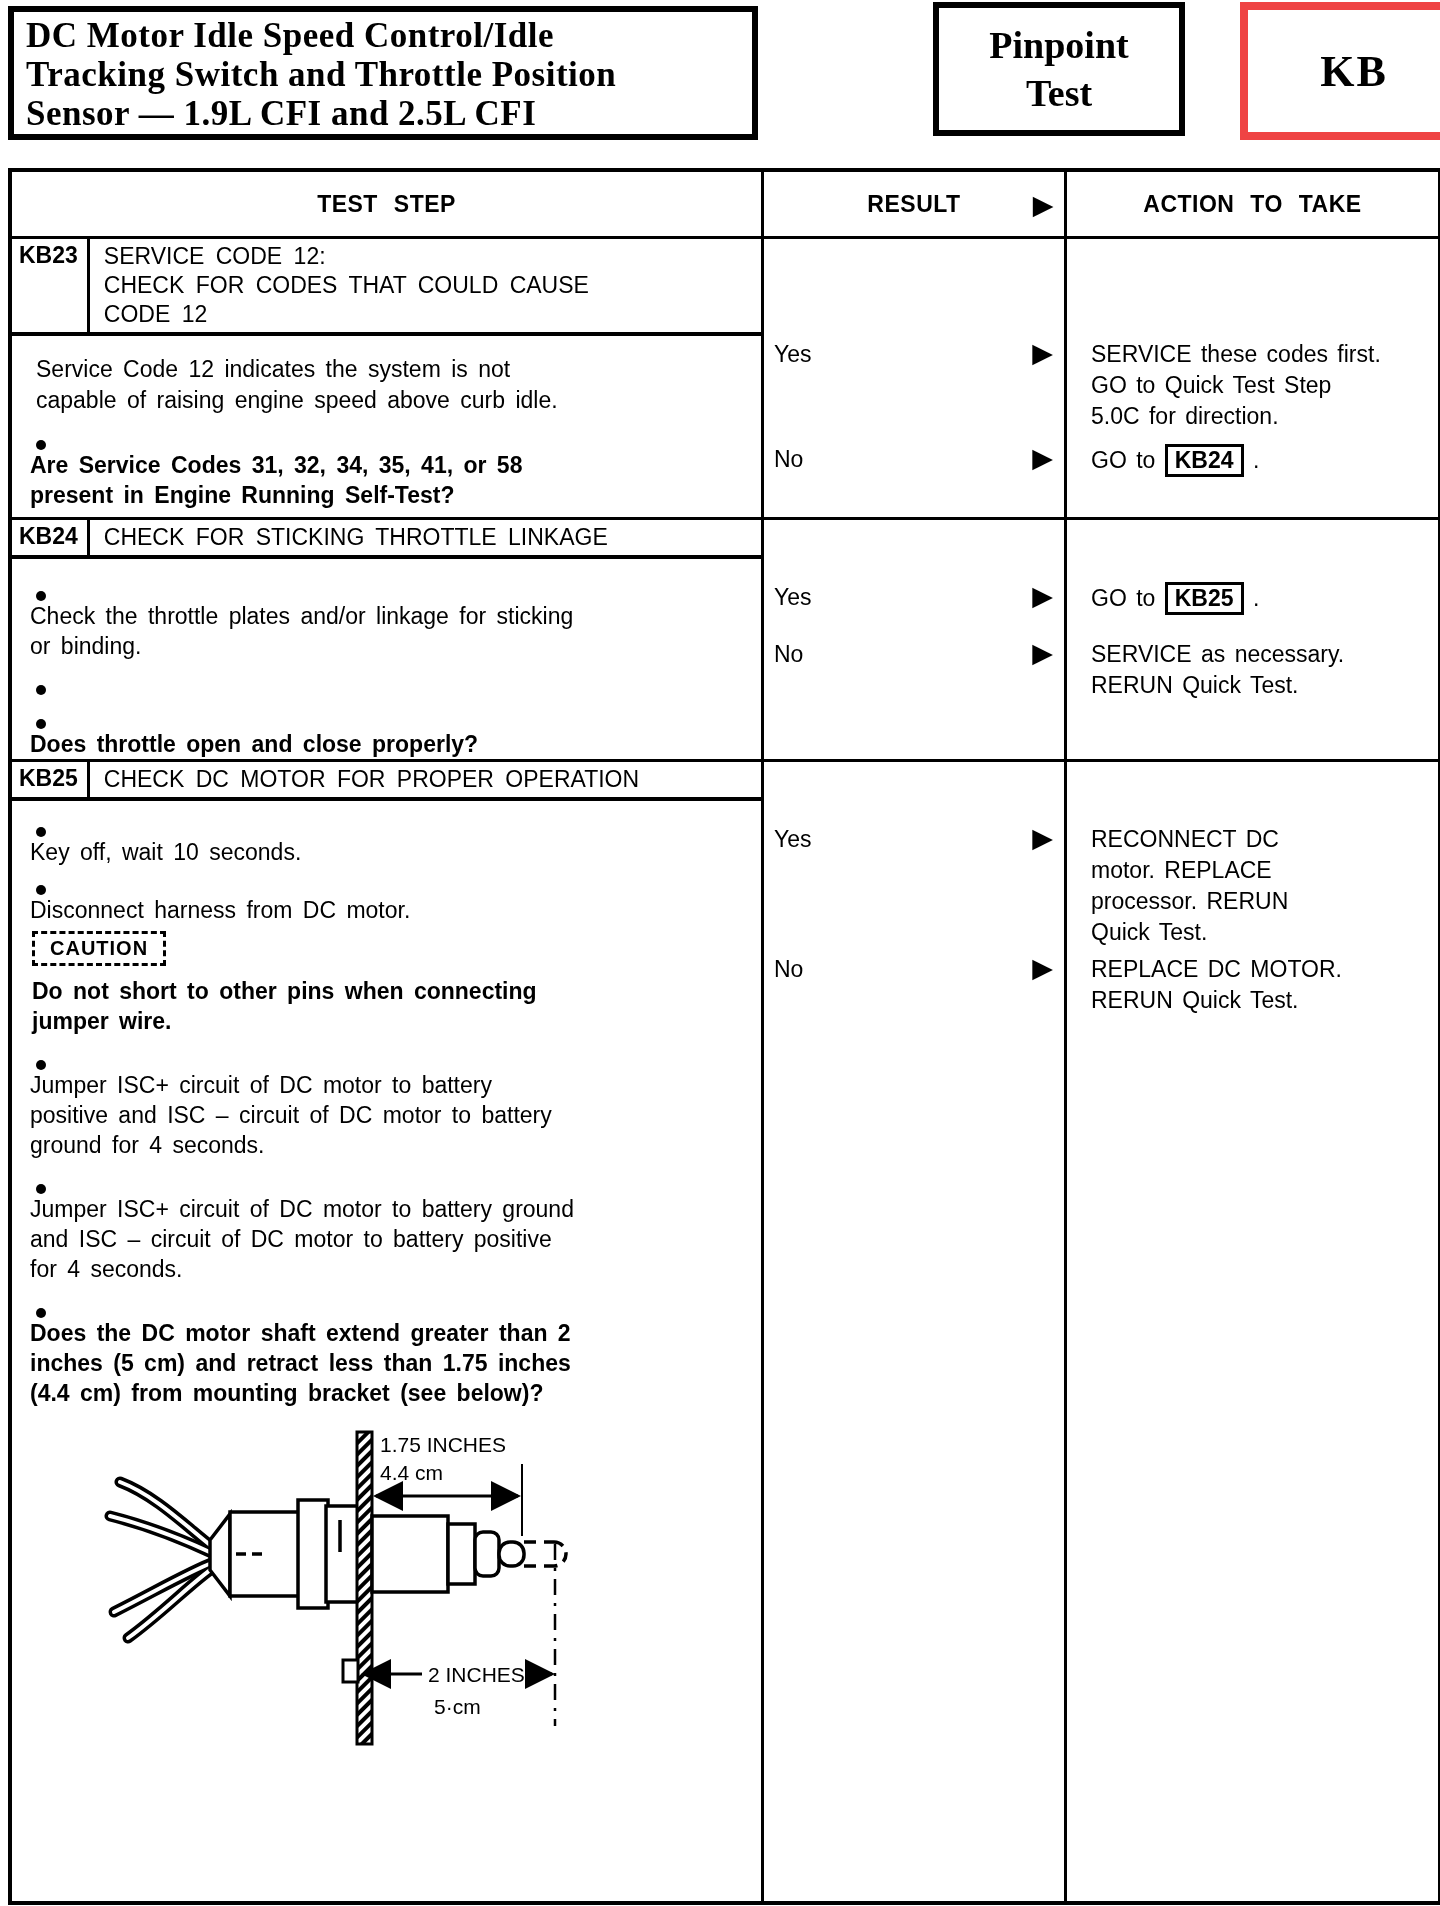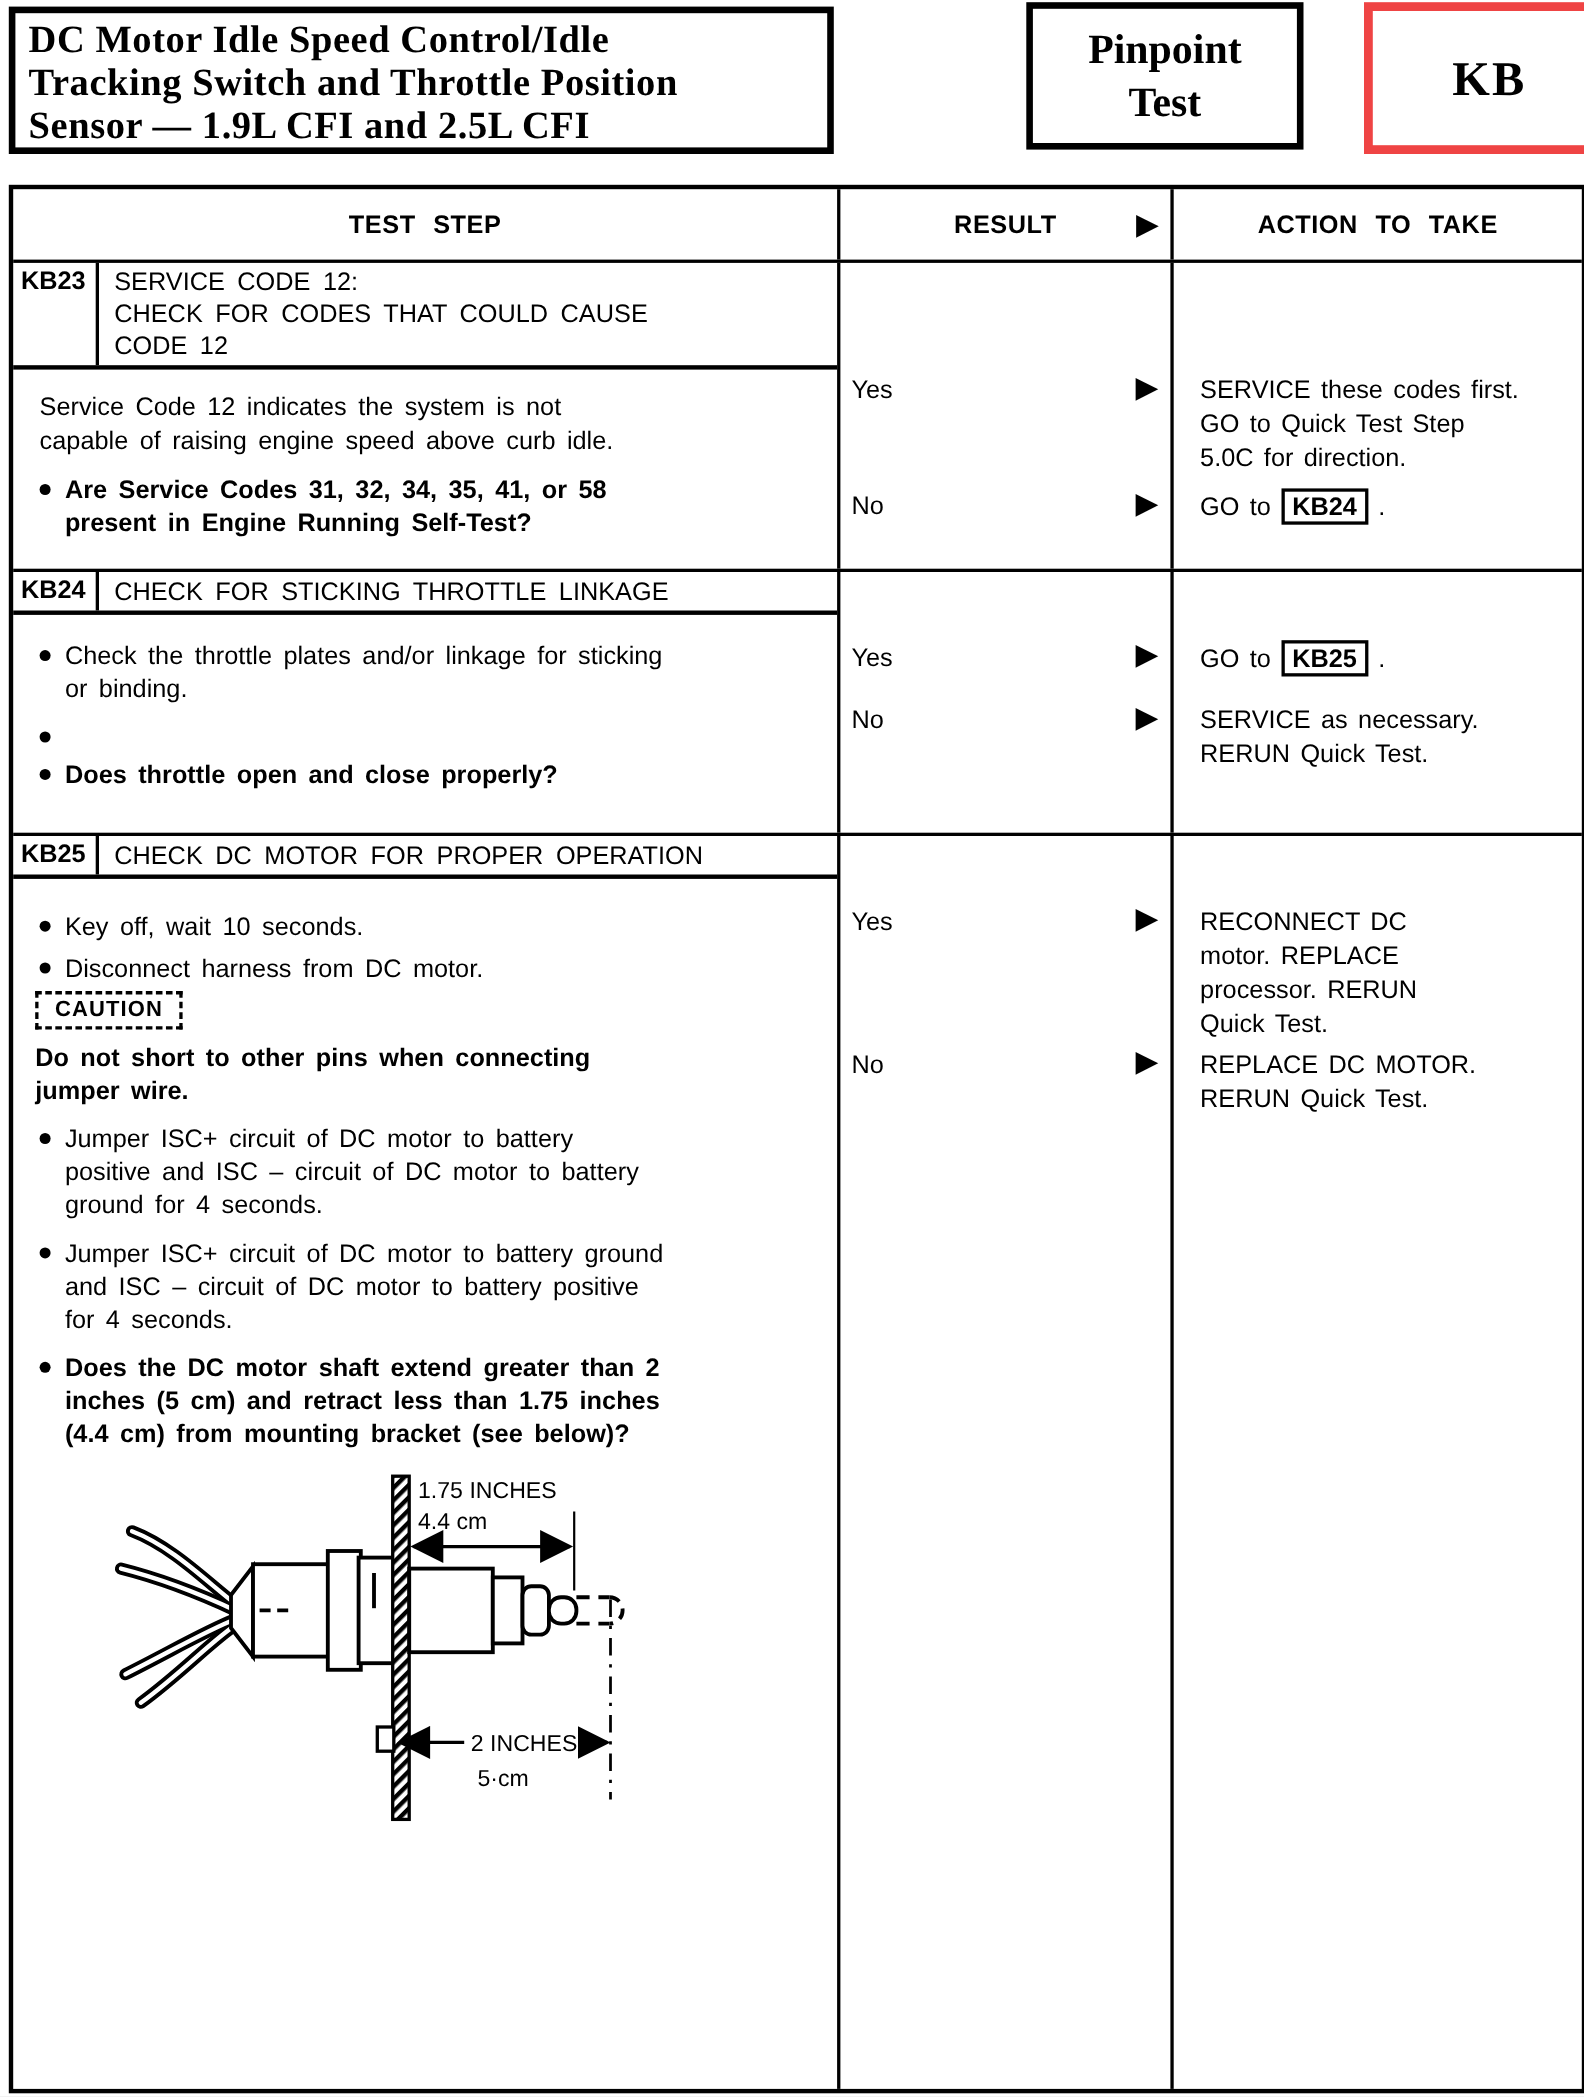--- a/index.html
+++ b/index.html
@@ -33,21 +33,21 @@
   #step-kb24{min-height:237px;}
   #step-kb25{min-height:1139px;}
 
   
   .band{display:flex;border-bottom:4px solid #000;}
   .kbtag{border-right:3px solid #000;padding:3px 9px 2px 7px;font-weight:bold;font-size:23px;
          white-space:nowrap;align-self:stretch;}
   .bandtitle{padding:3px 6px 3px 14px;font-size:23px;line-height:29px;word-spacing:5px;}
   .stepbody{padding:0 0 0 18px;}
   .intro{margin:18px 0 0 6px;font-size:23px;line-height:31px;word-spacing:4px;max-width:525px;}
-  .bullet{display:flex;margin:14px 0 0 0;font-size:23px;line-height:30px;word-spacing:4px;}
+  .bullet{display:flex;margin:14px 0 0 0;font-size:23px;line-height:30px;word-spacing:4px;flex-direction:column;}
   .bullet .dot{flex:0 0 10px;width:10px;height:10px;border-radius:50%;background:#000;
                margin:10px 13px 0 6px;}
   .bullet .btxt{max-width:548px;}
   .bullet.bold{font-weight:bold;}
   .caution{display:inline-block;border:3px dashed #000;padding:3px 15px;font-weight:bold;
            font-size:20px;letter-spacing:1px;margin:6px 0 0 2px;}
   .warning{font-weight:bold;font-size:23px;line-height:30px;word-spacing:4px;max-width:540px;
            margin:10px 0 0 2px;}
 
   
@@ -180,21 +180,21 @@
 
     <section class="step" id="step-kb25">
       <div class="stepcell">
         <div class="band">
           <div class="kbtag">KB25</div>
           <div class="bandtitle">
             <div>CHECK DC MOTOR FOR PROPER OPERATION</div>
           </div>
         </div>
         <div class="stepbody">
-          <div class="bullet" style="margin-top:28px">
+          <div class="bullet" style="margin-top:16px">
             <span class="dot"></span>
             <span class="btxt">Key off, wait 10 seconds.</span>
           </div>
           <div class="bullet" style="margin-top:8px">
             <span class="dot"></span>
             <span class="btxt">Disconnect harness from DC motor.</span>
           </div>
           <div>
             <span class="caution">CAUTION</span>
           </div>

